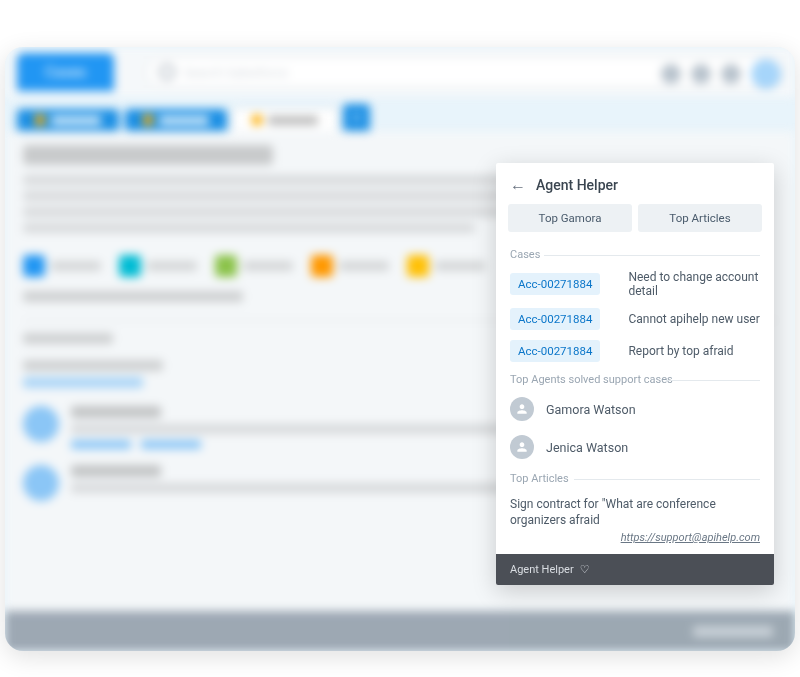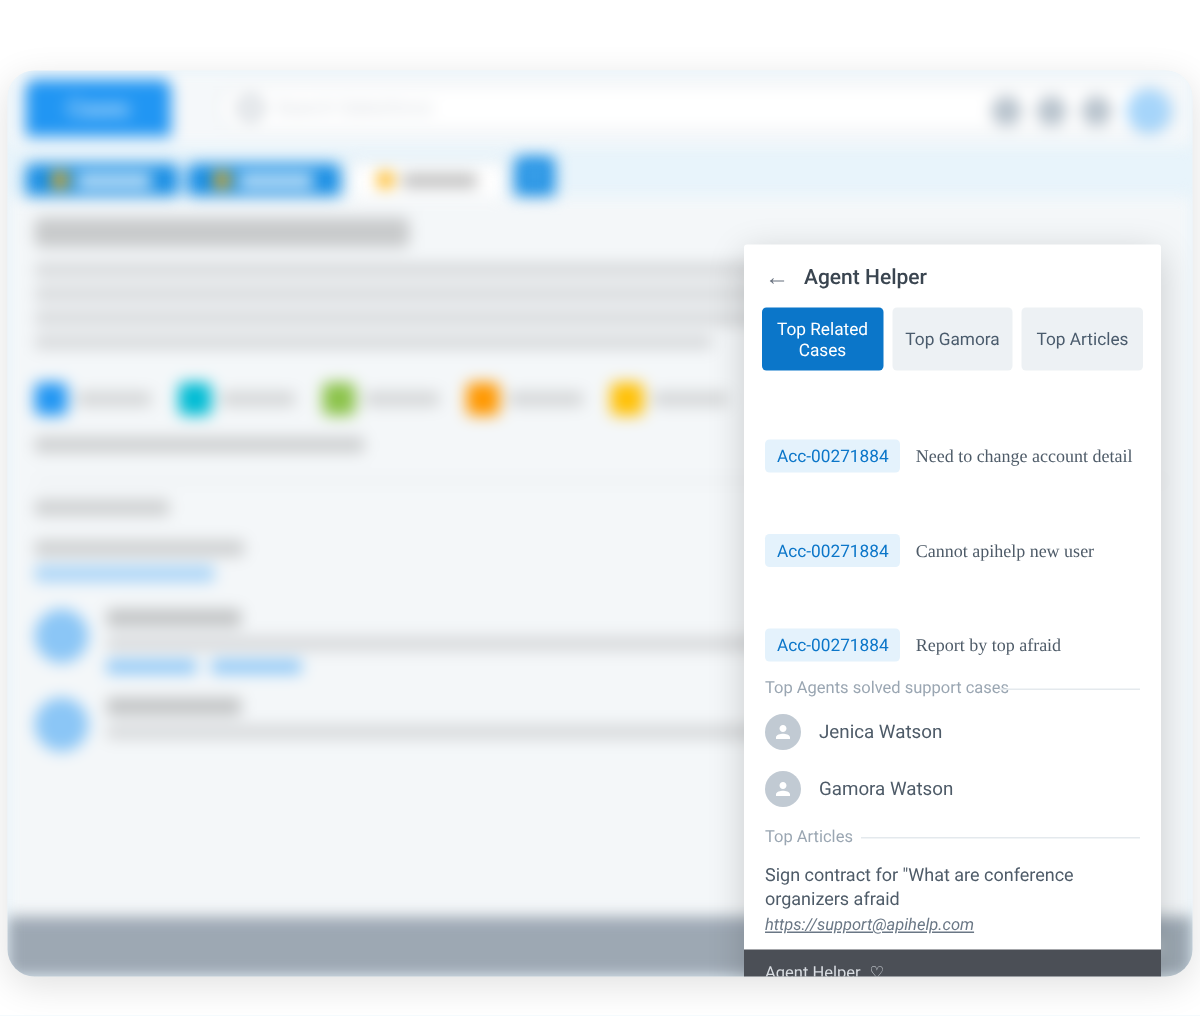--- a/index.html
+++ b/index.html
@@ -64,32 +64,32 @@
     
     .tab-row { display: flex; gap: 6px; padding: 0 12px 10px; }
     .tab-btn { flex:1; text-align:center; padding: 7px 4px; border:none; border-radius: 3px; font-size: 11.5px; cursor: pointer; background: #edf1f4; color: #4a5b6c; }
     .tab-btn.active { background: #0b76c9; color: #fff; }
     
     .section-label { font-size: 11px; color: #9aa6b2; padding: 4px 14px; margin-top: 2px; position: relative; }
     .section-label::after { content:''; position:absolute; left:48px; right:14px; top:50%; height:1px; background:#e4e9ed; }
     .section-label.long::after { left:170px; }
     .section-label.art::after { left:78px; }
     
-    .case-row { display:flex; align-items:center; gap:10px; padding: 5px 14px; margin-top: 31px; }
+    .case-row { display:flex; align-items:center; gap:28px; padding: 5px 14px; }
     .case-pill { background: #e4f2fc; color: #0b76c9; padding: 4px 8px; border-radius: 3px; font-size: 11.5px; white-space: nowrap; cursor:pointer; }
-    .case-text { font-size: 12px; color: #4e5b68; font-family: Liberation Serif, serif; }
+    .case-text { font-size: 12px; color: #4e5b68; }
     
     .agent-row { display:flex; align-items:center; gap:12px; padding: 7px 14px; cursor:pointer; }
     .agent-avatar { width:24px; height:24px; border-radius:50%; background:#c1cad3; display:flex; align-items:center; justify-content:center; }
     .agent-avatar svg { width:14px; height:14px; fill:#fff; }
     .agent-name { font-size: 12.5px; color: #4e5b68; }
     
     .article-block { padding: 8px 14px 10px; }
     .article-title { font-size: 12px; color: #4e5b68; margin-bottom: 3px; line-height:1.3; }
-    .article-link { font-size: 11px; color: #6a7785; font-style: italic; text-decoration: underline; }
+    .article-link { font-size: 11px; color: #6a7785; font-style: italic; text-decoration: underline; text-align: right; }
     
     .panel-footer { background: #4b4f56; color: #d9dde2; padding: 9px 14px; font-size: 11px; display:flex; align-items:center; gap:6px; }
     .heart { color: #d9dde2; font-size: 11px; }
   </style>
 </head>
 <body>
 
 <div class="app-frame">
 
   <div class="blurred-bg">
@@ -185,25 +185,25 @@
   </div>
 
   <div class="panel">
 
     <div class="panel-header">
       <span class="back-arrow">←</span>
       <span>Agent Helper</span>
     </div>
 
     <div class="tab-row">
-      <button class="tab-btn active">Top Related Cases</button>
       <button class="tab-btn">Top Gamora</button>
       <button class="tab-btn">Top Articles</button>
     </div>
 
+    <div class="section-label">Cases</div>
 
     <div class="case-row">
       <span class="case-pill">Acc-00271884</span>
       <span class="case-text">Need to change account detail</span>
     </div>
     <div class="case-row">
       <span class="case-pill">Acc-00271884</span>
       <span class="case-text">Cannot apihelp new user</span>
     </div>
     <div class="case-row">
@@ -212,29 +212,29 @@
     </div>
 
     <div class="section-label long">Top Agents solved support cases</div>
 
     <div class="agent-row">
       <div class="agent-avatar">
         <svg viewBox="0 0 24 24">
             <path d="M12 12c2.2 0 4-1.8 4-4s-1.8-4-4-4-4 1.8-4 4 1.8 4 4 4zm0 2c-2.7 0-8 1.3-8 4v2h16v-2c0-2.7-5.3-4-8-4z"></path>
           </svg>
       </div>
-      <span class="agent-name">Jenica Watson</span>
+      <span class="agent-name">Gamora Watson</span>
     </div>
     <div class="agent-row">
       <div class="agent-avatar">
         <svg viewBox="0 0 24 24">
             <path d="M12 12c2.2 0 4-1.8 4-4s-1.8-4-4-4-4 1.8-4 4 1.8 4 4 4zm0 2c-2.7 0-8 1.3-8 4v2h16v-2c0-2.7-5.3-4-8-4z"></path>
           </svg>
       </div>
-      <span class="agent-name">Gamora Watson</span>
+      <span class="agent-name">Jenica Watson</span>
     </div>
 
     <div class="section-label art">Top Articles</div>
 
     <div class="article-block">
       <div class="article-title">Sign contract for "What are conference organizers afraid</div>
       <div class="article-link">https://support@apihelp.com</div>
     </div>
 
     <div class="panel-footer">

